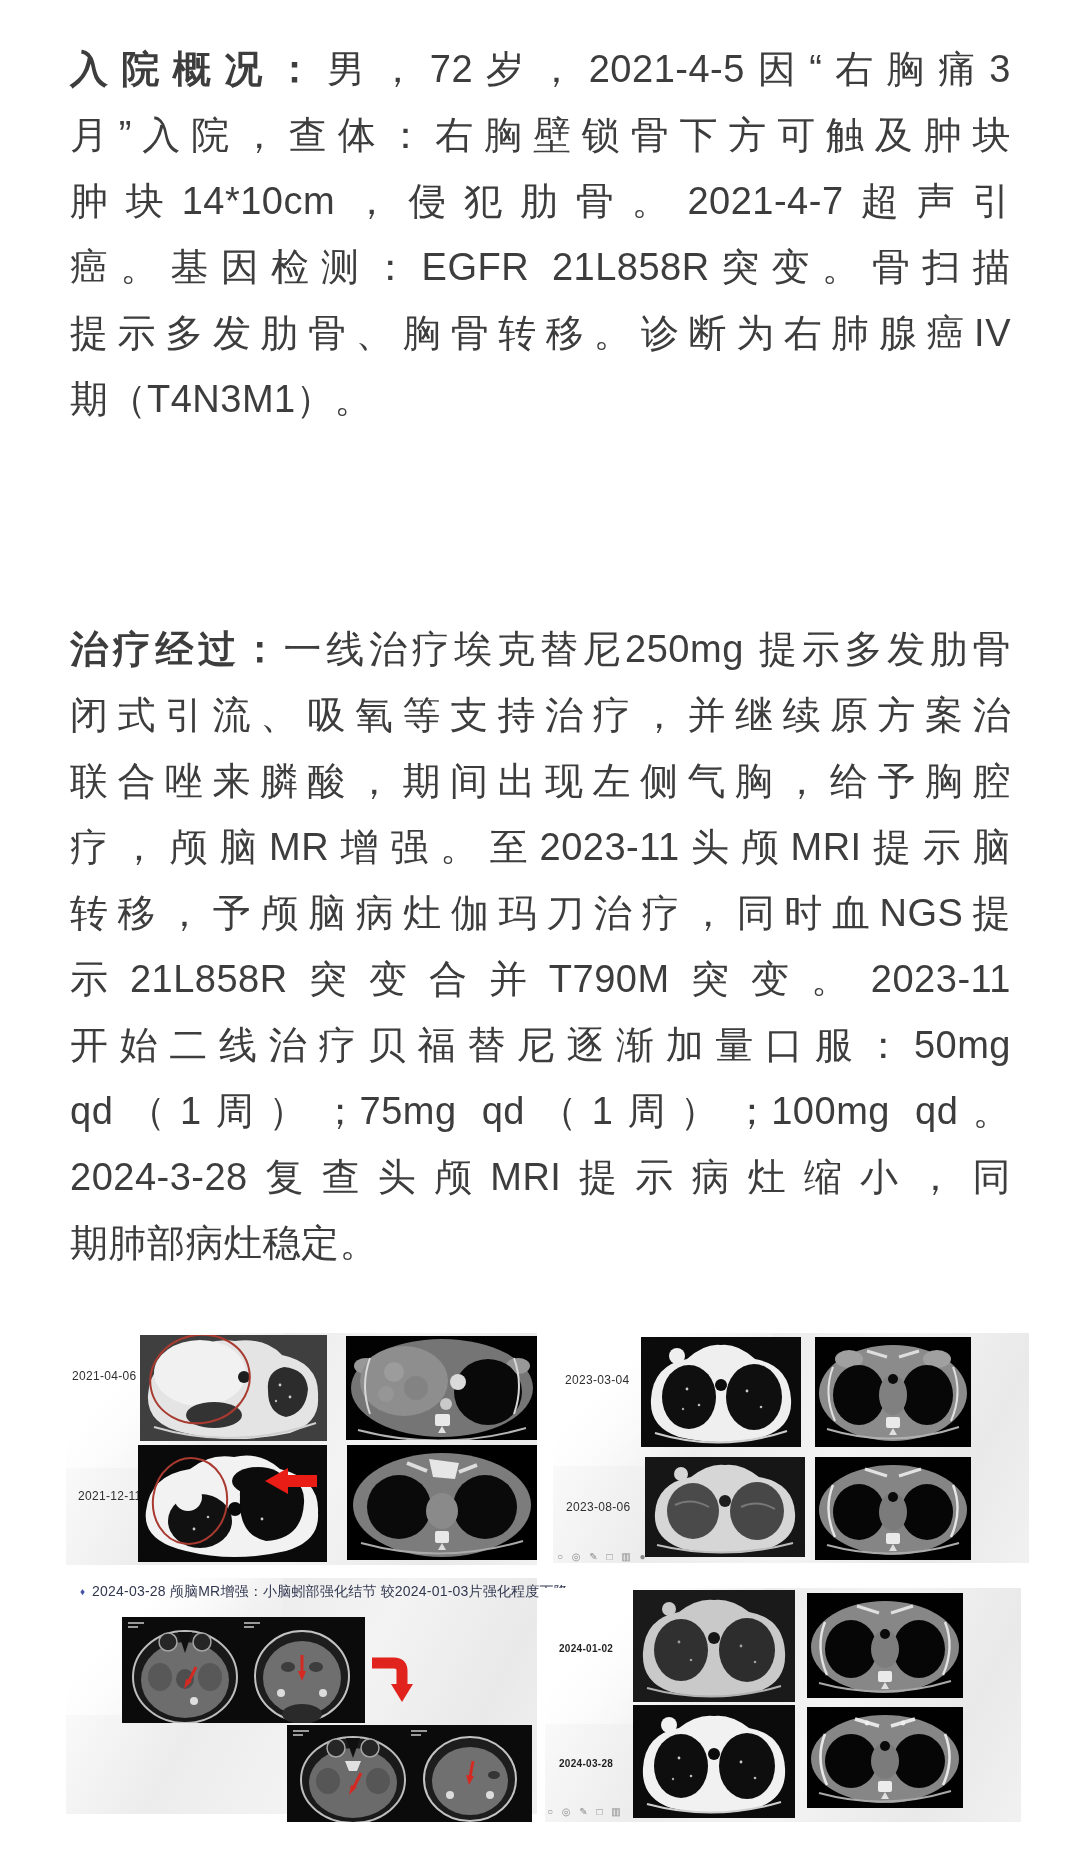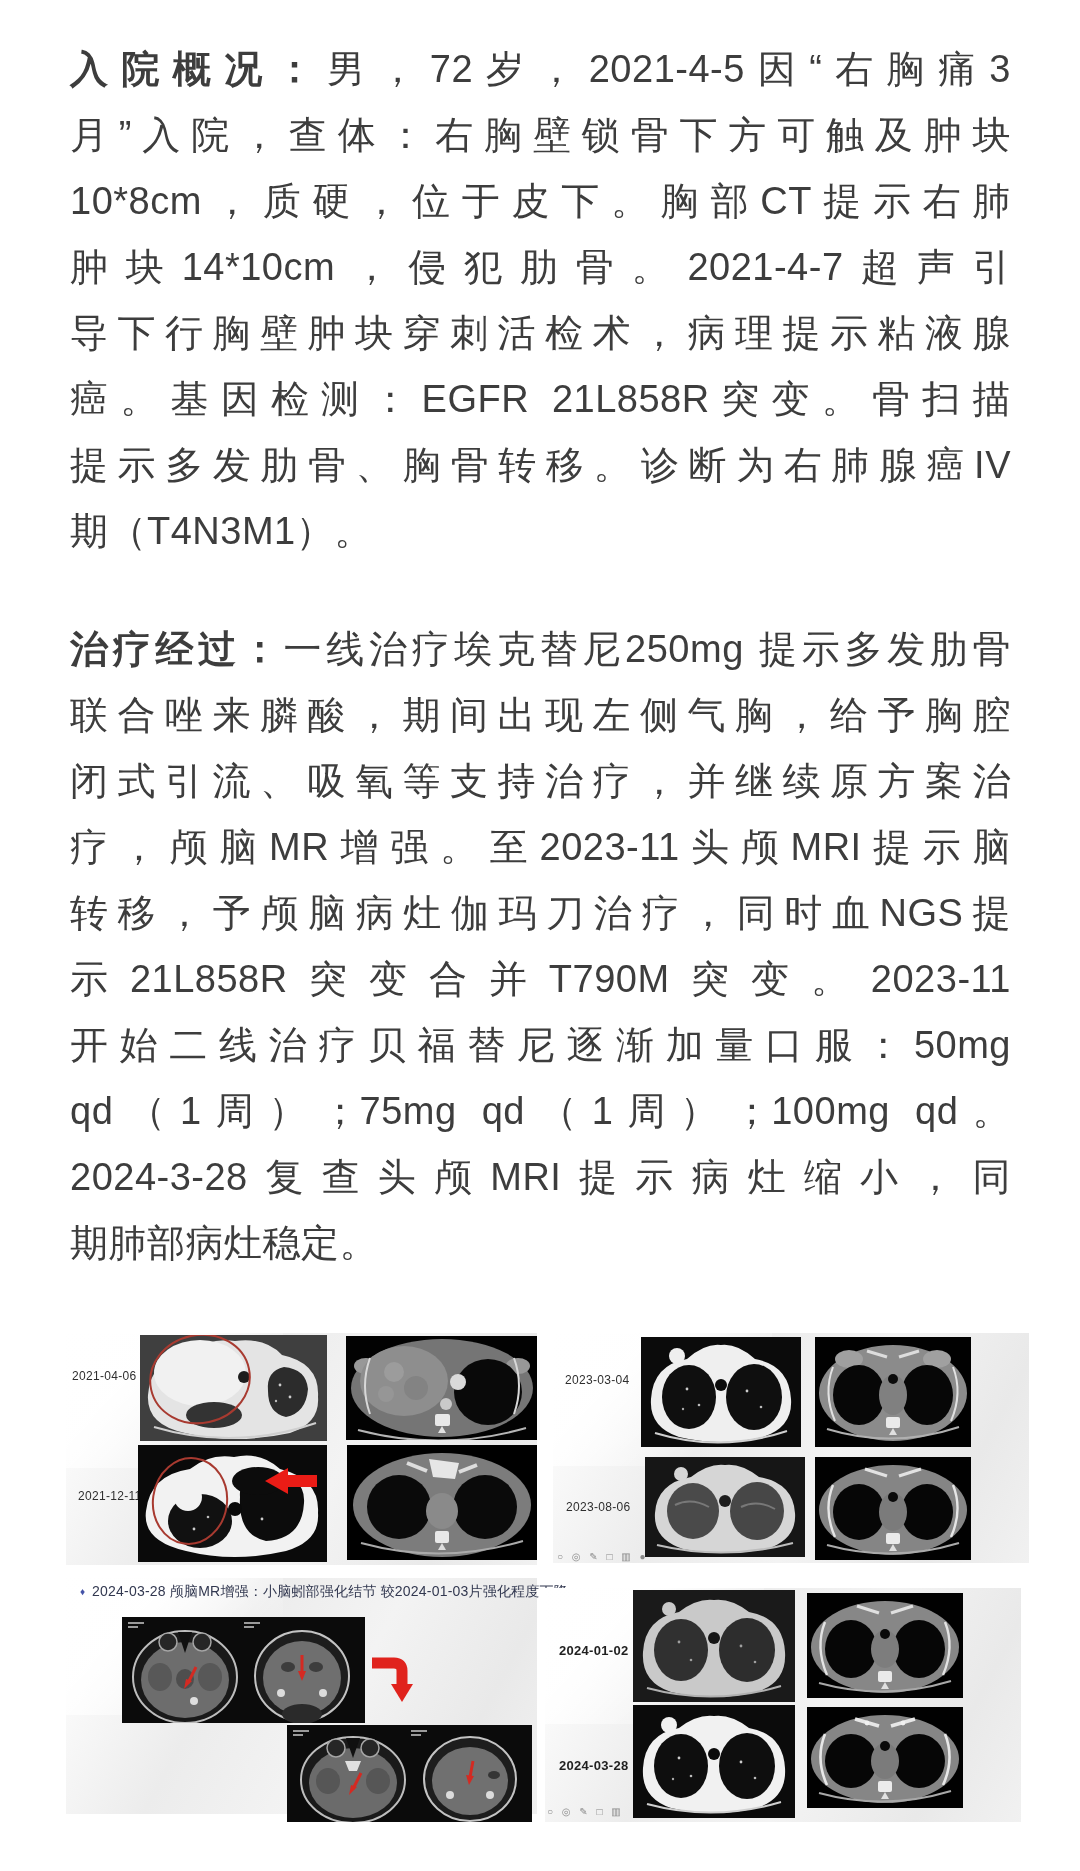--- a/index.html
+++ b/index.html
@@ -30,52 +30,50 @@
     background:linear-gradient(135deg,rgba(255,255,255,.95) 30%,rgba(255,255,255,0) 75%);
     pointer-events:none;
   }
   .panel-tl { left:66px;  top:1333px; width:471px; height:232px; }
   .panel-tr { left:545px; top:1333px; width:476px; height:230px;margin-left:8px; }
   .panel-bl { left:66px;  top:1578px; width:471px; height:236px; }
   .panel-br { left:545px; top:1588px; width:476px; height:234px; }
   .pdate {
     position:absolute; font-size:12px; color:#2e2e2e; letter-spacing:.3px; white-space:nowrap;text-align:center;
   }
-  .pdate.bold { font-weight:700; font-size:13px; color:#1f1f1f; }
+  .pdate.bold { font-weight:700; font-size:10px; color:#1f1f1f; }
   .img { position:absolute; display:block; }
   .caption {
     position:absolute; left:14px; top:5px; display:flex; align-items:center; gap:7px;
     white-space:nowrap;
   }
   .cap-bullet { font-size:10px; color:#4553a8; line-height:1; }
   .cap-text { font-size:14px; color:#323850; letter-spacing:.2px; }
   .toolbar {
     position:absolute; font-size:10px; color:#8a8a8a; letter-spacing:3px; white-space:nowrap;
   }
 </style>
 </head>
 <body>
 
 <div class="page">
 
   <div class="para p1">
     <div class="tline"><span class="blabel">入院概况：</span><span>男，72岁，2021-4-5因“右胸痛3</span></div>
     <div class="tline">月”入院，查体：右胸壁锁骨下方可触及肿块</div>
-    <div class="tline">10*8cm，质硬，位于皮下。胸部CT提示右肺</div>
     <div class="tline">肿块14*10cm，侵犯肋骨。2021-4-7超声引</div>
-    <div class="tline">导下行胸壁肿块穿刺活检术，病理提示粘液腺</div>
     <div class="tline">癌。基因检测：EGFR 21L858R突变。骨扫描</div>
     <div class="tline">提示多发肋骨、胸骨转移。诊断为右肺腺癌IV</div>
     <div class="tline last">期（T4N3M1）。</div>
   </div>
 
   <div class="para p2">
     <div class="tline"><span class="blabel">治疗经过：</span><span>一线治疗埃克替尼250mg 提示多发肋骨</span></div>
+    <div class="tline">闭式引流、吸氧等支持治疗，并继续原方案治</div>
     <div class="tline">联合唑来膦酸，期间出现左侧气胸，给予胸腔</div>
-    <div class="tline">闭式引流、吸氧等支持治疗，并继续原方案治</div>
     <div class="tline">疗，颅脑MR增强。至2023-11头颅MRI提示脑</div>
     <div class="tline">转移，予颅脑病灶伽玛刀治疗，同时血NGS提</div>
     <div class="tline">示21L858R突变合并T790M突变。2023-11</div>
     <div class="tline">开始二线治疗贝福替尼逐渐加量口服：50mg</div>
     <div class="tline">qd（1周）；75mg qd（1周）；100mg qd。</div>
     <div class="tline">2024-3-28复查头颅MRI提示病灶缩小，同</div>
     <div class="tline last">期肺部病灶稳定。</div>
   </div>
 
   <div class="figures">

